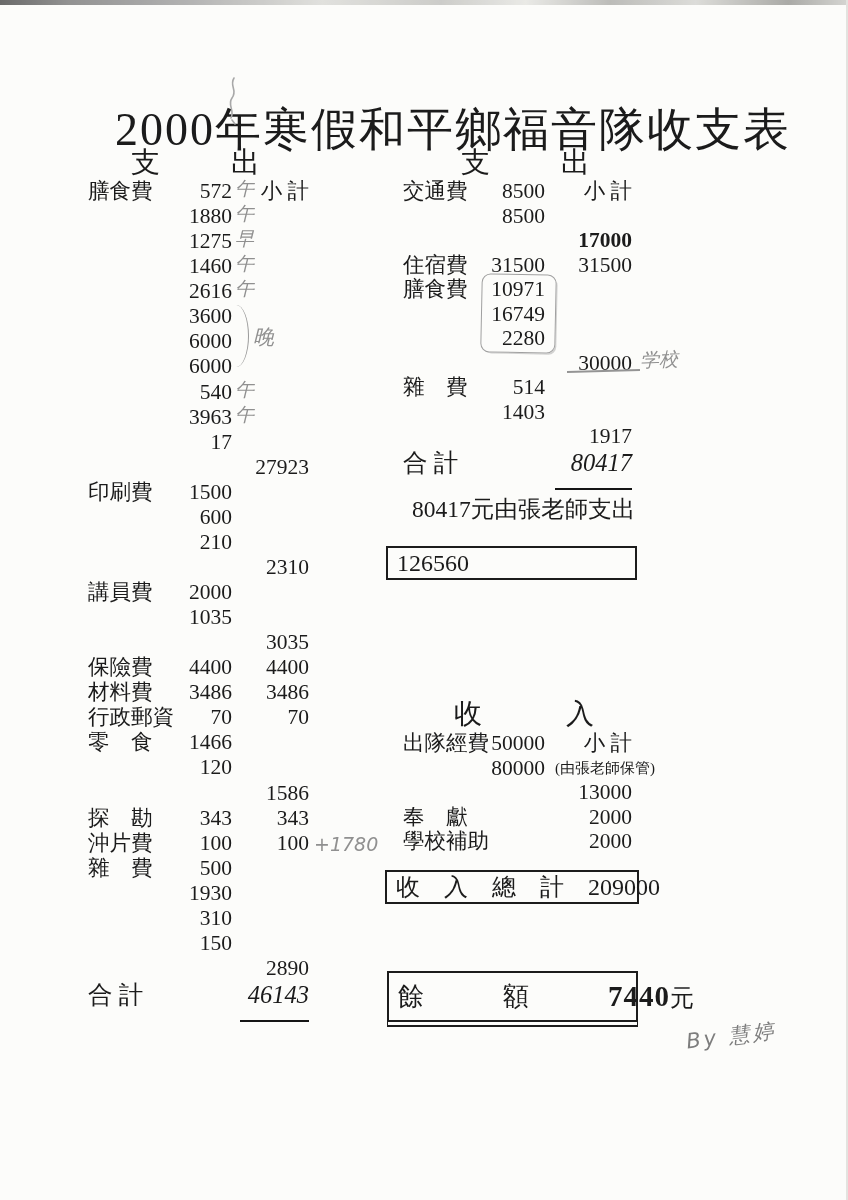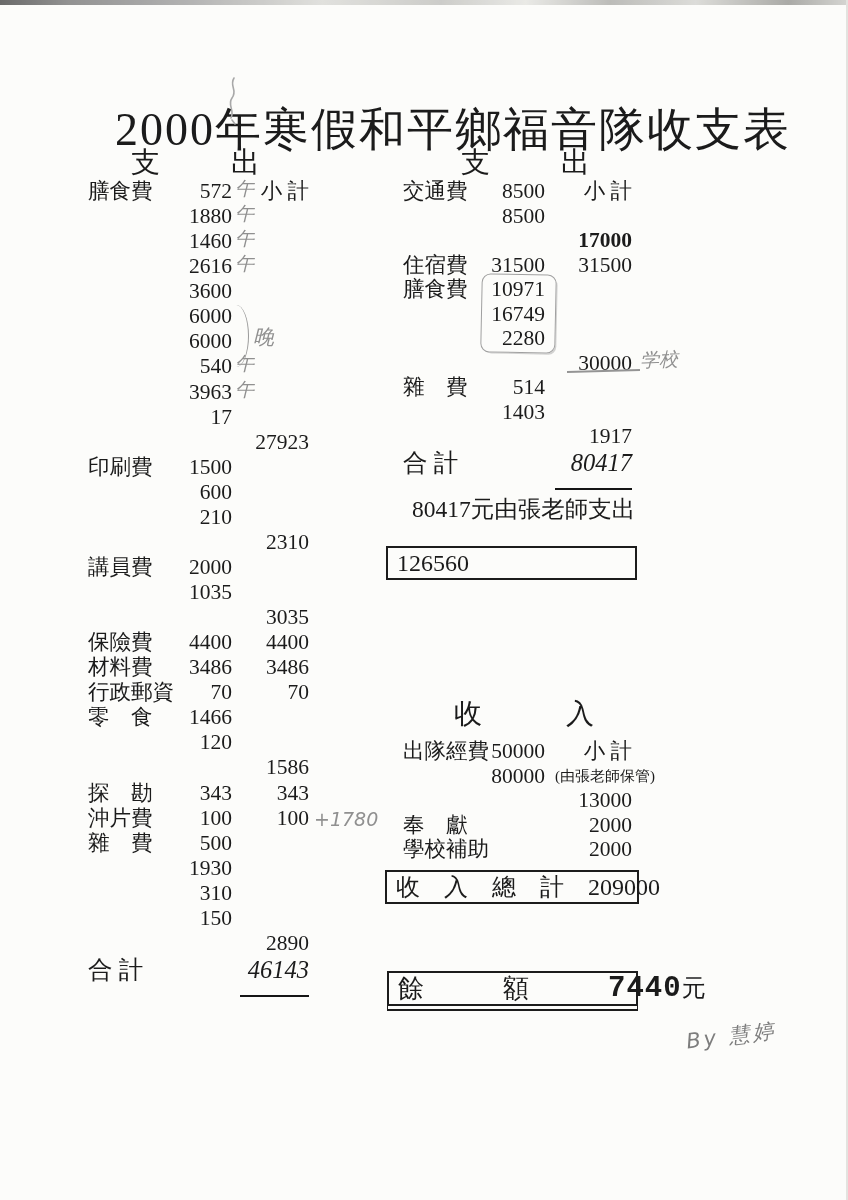--- a/index.html
+++ b/index.html
@@ -25,21 +25,21 @@
   .sec-hdr{font-size:29px;white-space:nowrap;}
   .hdr-exp-l{left:131px;top:143px;letter-spacing:71px;}
   .hdr-exp-r{left:461px;top:143px;letter-spacing:71px;}
   .hdr-inc{left:454px;top:695px;letter-spacing:84px;font-size:28px;}
   
   .rows{position:absolute;}
   .row{position:relative;font-size:21.5px;}
   .left-rows{left:80px;top:179px;width:330px;}
   .left-rows .row{height:25.07px;}
   .right-rows{left:395px;top:179px;width:320px;}
-  .income-rows{left:395px;top:731px;width:320px;margin-top:8px;}
+  .income-rows{left:395px;top:731px;width:320px;}
   .right-rows .row,.income-rows .row{height:24.5px;}
   .row span{position:absolute;line-height:24px;white-space:pre;}
   .row .lbl{left:8px;}
   .left-rows .amt{left:60px;width:92px;text-align:right;}
   .left-rows .sub{left:160px;width:69px;text-align:right;}
   .left-rows .note{left:155px;top:-3px;}
   .left-rows .note2{left:234px;top:1px;}
   .right-rows .amt,.income-rows .amt{left:55px;width:95px;text-align:right;}
   .right-rows .sub,.income-rows .sub{left:160px;width:77px;text-align:right;}
   .right-rows .note2{left:245px;top:-4px;transform:rotate(-2deg);}
@@ -75,21 +75,21 @@
   }
   
   .payer-note{left:412px;top:493px;font-size:23.5px;white-space:nowrap;}
   .tbox{
     border:2.2px solid #1c1c1c;display:flex;align-items:center;
     justify-content:space-between;padding:0 9px;box-sizing:border-box;
     white-space:nowrap;
   }
   .box-exp{left:386px;top:546px;width:251px;height:34px;}
   .box-inc{left:385px;top:870px;width:254px;height:34px;}
-  .box-bal{left:387px;top:971px;width:251px;height:40px;border-bottom:7px double #1c1c1c;font-family:Liberation Mono, monospace;}
+  .box-bal{left:387px;top:971px;width:251px;height:56px;border-bottom:7px double #1c1c1c;}
   .tbox .bl{font-size:24px;letter-spacing:24px;}
   .tbox .bv{font-size:24px;}
   .box-bal .bl{letter-spacing:79px;font-size:26px;}
   .box-bal .bv{font-size:24px;}
   .box-bal .bv b{font-size:29px;font-weight:bold;letter-spacing:1px;margin-top:40px;}
 </style>
 </head>
 <body>
 
 <div class="abs smudge"></div>
@@ -116,20 +116,27 @@
     </div>
 
     <div class="row">
       <span class="lbl"></span>
       <span class="amt">1880</span>
       <span class="note hw">午</span>
       <span class="sub"></span>
       <span class="note2 hw"></span>
     </div>
 
+    <div class="row">
+      <span class="lbl"></span>
+      <span class="amt">1275</span>
+      <span class="note hw">早</span>
+      <span class="sub"></span>
+      <span class="note2 hw"></span>
+    </div>
 
     <div class="row">
       <span class="lbl"></span>
       <span class="amt">1460</span>
       <span class="note hw">午</span>
       <span class="sub"></span>
       <span class="note2 hw"></span>
     </div>
 
     <div class="row">

